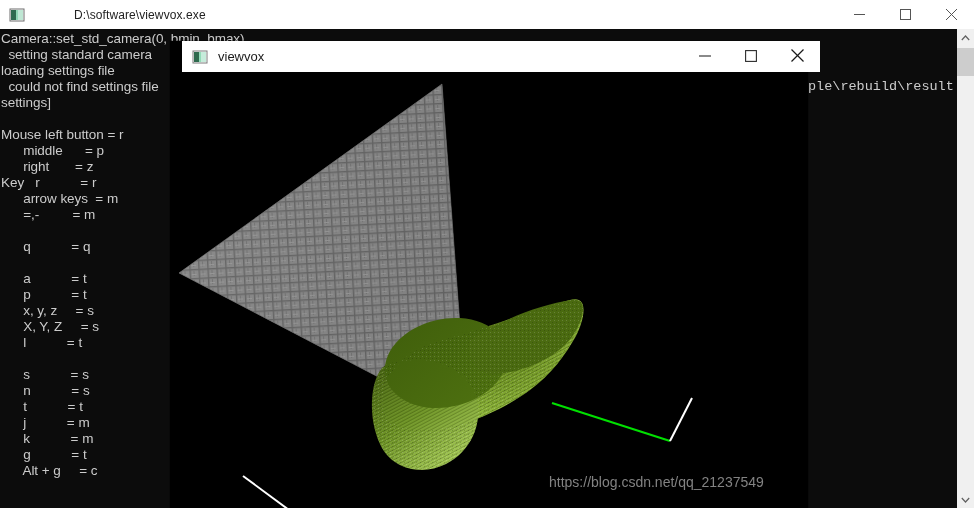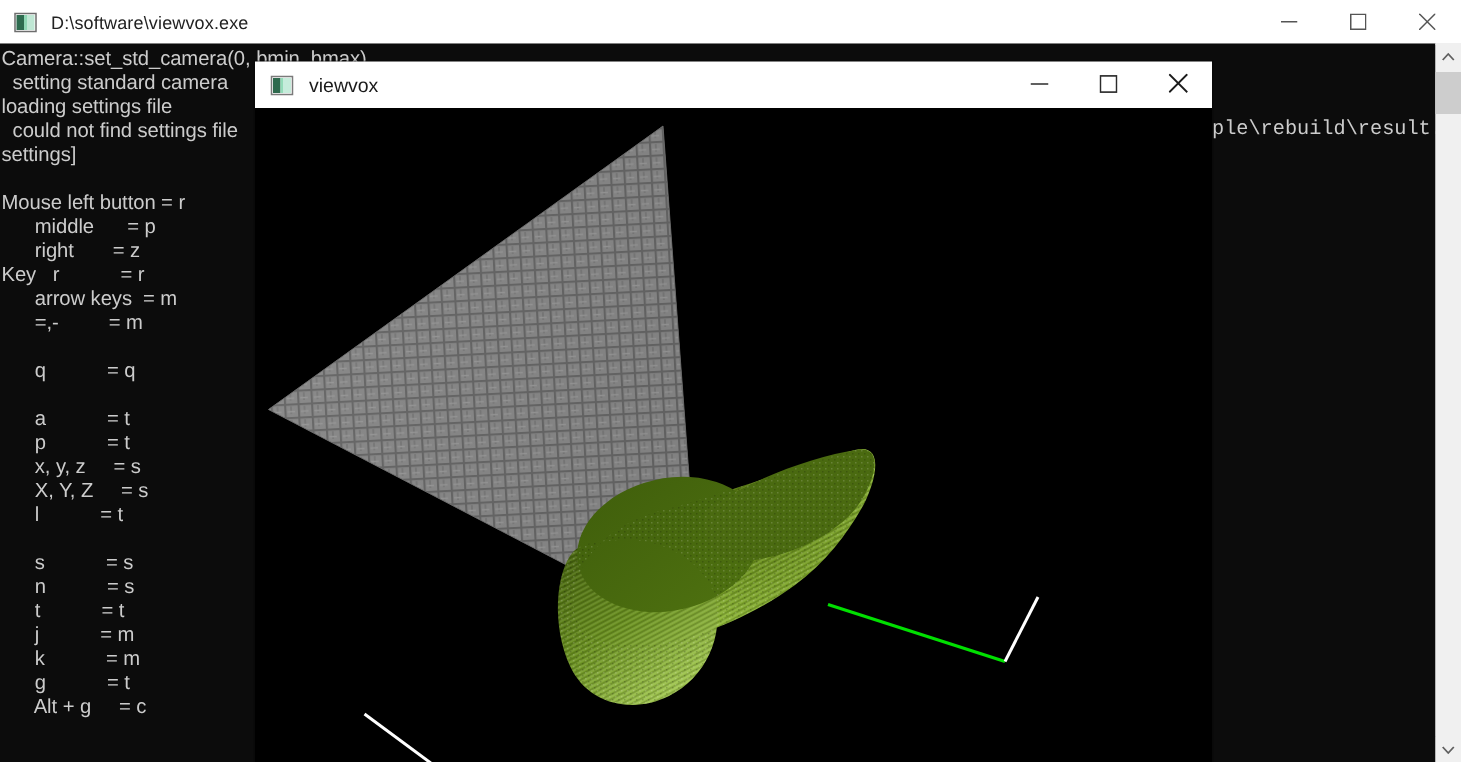--- a/index.html
+++ b/index.html
@@ -2,21 +2,21 @@
 <html><head>
 <meta charset="utf-8">
 <style>
   html,body{margin:0;padding:0;background:#000;}
   body{width:974px;height:508px;overflow:hidden;font-family:"Liberation Sans",sans-serif;}
   #root{position:relative;width:974px;height:508px;overflow:hidden;background:#000;}
 
   
   #console-window{position:absolute;left:0;top:0;width:974px;height:508px;background:#0c0c0c;}
   #console-titlebar{position:absolute;left:0;top:0;width:974px;height:29px;background:#ffffff;
-      border-bottom:1px solid #e6e6e6;display:flex;align-items:center;}
+      border-bottom:1px solid #e6e6e6;display:flex;align-items:center;gap:40px;}
   #console-titlebar .tb-icon{margin-left:9px;width:16px;height:16px;display:block;}
   #console-title-text{margin-left:9px;font-size:12px;color:#222;line-height:16px;
       font-family:"Liberation Sans",sans-serif;letter-spacing:.1px;}
   .wbtns{position:absolute;right:0;top:0;height:29px;display:flex;}
   .wbtn{width:46px;height:29px;display:flex;align-items:center;justify-content:center;}
   .wbtn svg{display:block;}
 
   
   #console-body{position:absolute;left:0;top:29px;width:957px;height:479px;background:#0c0c0c;overflow:hidden;}
   #console-text{position:absolute;left:1px;top:2px;margin:0;white-space:pre;
@@ -26,21 +26,21 @@
   
   #console-scrollbar{position:absolute;right:0;top:29px;width:17px;height:479px;background:#f0f0f0;}
   .sb-arrow{position:absolute;left:0;width:17px;height:17px;display:flex;align-items:center;justify-content:center;background:#f0f0f0;}
   #sb-up{top:0;} #sb-down{bottom:0;}
   #sb-thumb{position:absolute;left:0;top:19px;width:17px;height:28px;background:#cdcdcd;}
   #sb-track{position:absolute;left:0;top:17px;width:17px;bottom:17px;background:#f0f0f0;}
 
   
   #viewvox-window{position:absolute;left:170px;top:41px;width:638px;height:467px;background:#000;
       box-shadow:0 0 0 1px rgba(0,0,0,.25);}
-  #viewvox-titlebar{position:absolute;left:0;top:0;width:638px;height:31px;background:#ffffff;display:flex;align-items:center;}
+  #viewvox-titlebar{position:absolute;left:12px;top:0;width:638px;height:31px;background:#ffffff;display:flex;align-items:center;}
   #viewvox-titlebar .tb-icon{margin-left:10px;width:16px;height:16px;display:block;}
   #viewvox-title-text{margin-left:10px;font-size:13px;color:#1a1a1a;line-height:17px;}
   #viewvox-canvas{position:absolute;left:0;top:31px;width:638px;height:436px;background:#000;overflow:hidden;}
   #gl-svg{position:absolute;left:0;top:0;display:block;}
 
   
   #watermark{position:absolute;left:549px;top:474px;font-size:14px;color:#9a9a9a;
       font-family:"Liberation Sans",sans-serif;white-space:nowrap;opacity:.85;}
 </style>
 </head>
@@ -268,14 +268,15 @@
                    C 228,289 218,290 212,296 Z" fill="url(#voxspeck)"></path>
         </g>
 
         <line x1="382" y1="331" x2="500" y2="369" stroke="#00e000" stroke-width="2.2"></line>
 
         <line x1="500" y1="369" x2="522" y2="326" stroke="#ffffff" stroke-width="2"></line>
       </svg>
     </div>
   </div>
 
+  <div id="watermark">https://blog.csdn.net/qq_21237549</div>
 
 </div>
 
 </body></html>

